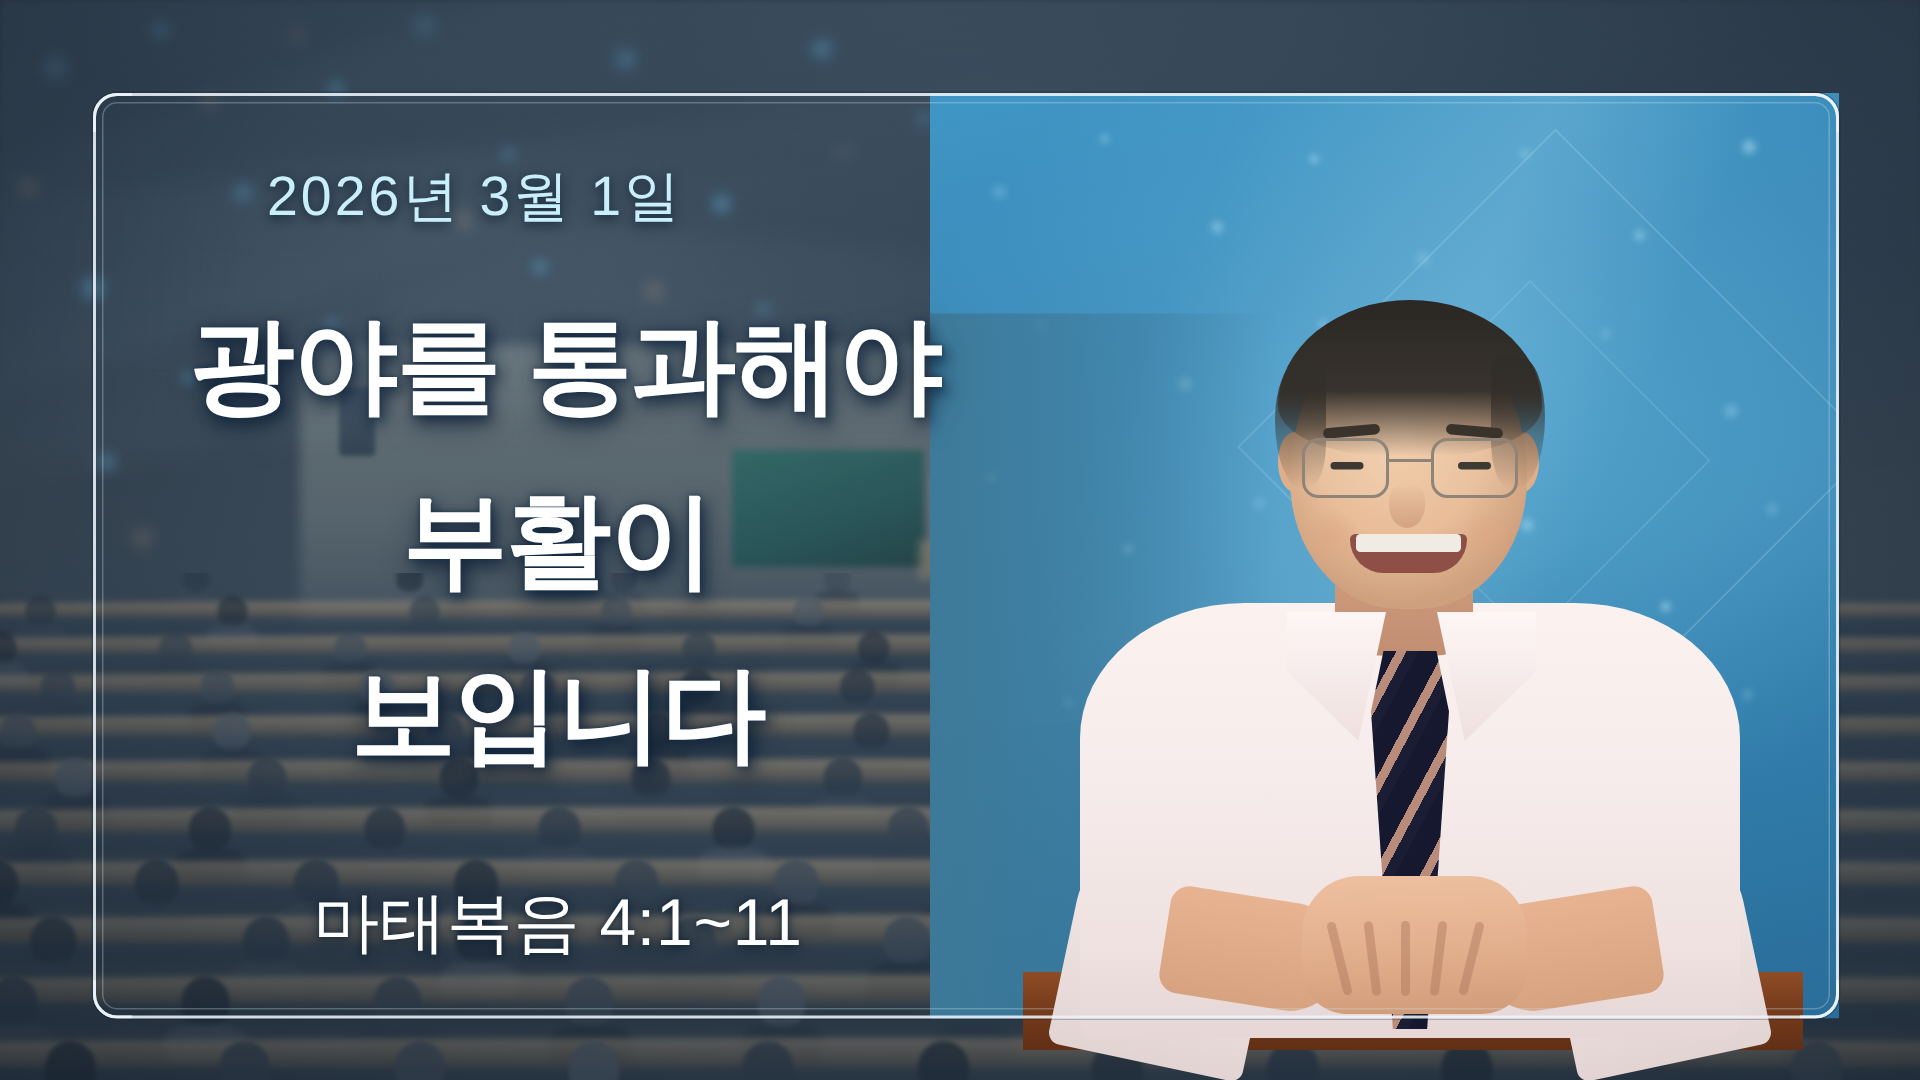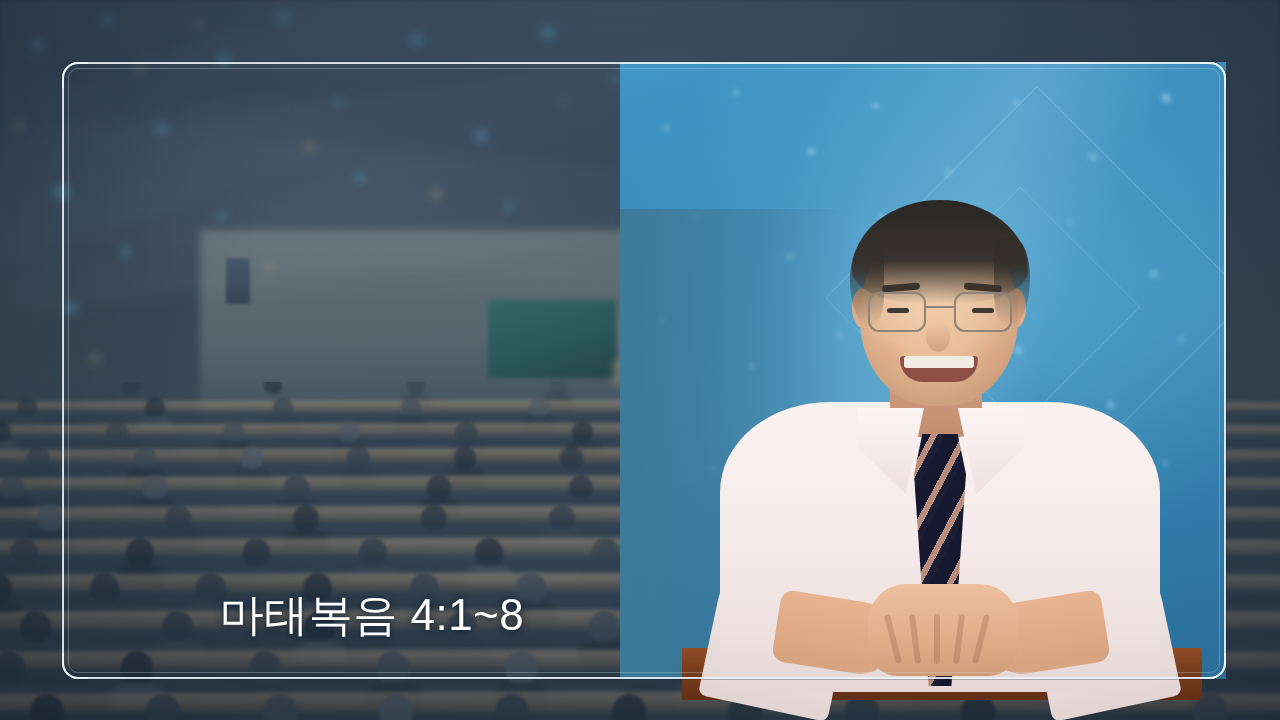--- a/index.html
+++ b/index.html
@@ -752,17 +752,23 @@
 
 
   <div class="frame"></div>
   <div class="frame-inner"></div>
   <div class="frame-corner fc-tl"></div>
   <div class="frame-corner fc-tr"></div>
   <div class="frame-corner fc-bl"></div>
   <div class="frame-corner fc-br"></div>
 
 
-
-
-  <div class="scripture">마태복음 4:1~8</div>
+  <div class="date-line">2026년  3월  1일</div>
+
+  <div class="sermon-title">
+    <span class="st-line l1">광야를 통과해야</span>
+    <span class="st-line l2">부활이</span>
+    <span class="st-line l3">보입니다</span>
+  </div>
+
+  <div class="scripture">마태복음 4:1~11</div>
 
 </div>
 
 </body></html>

